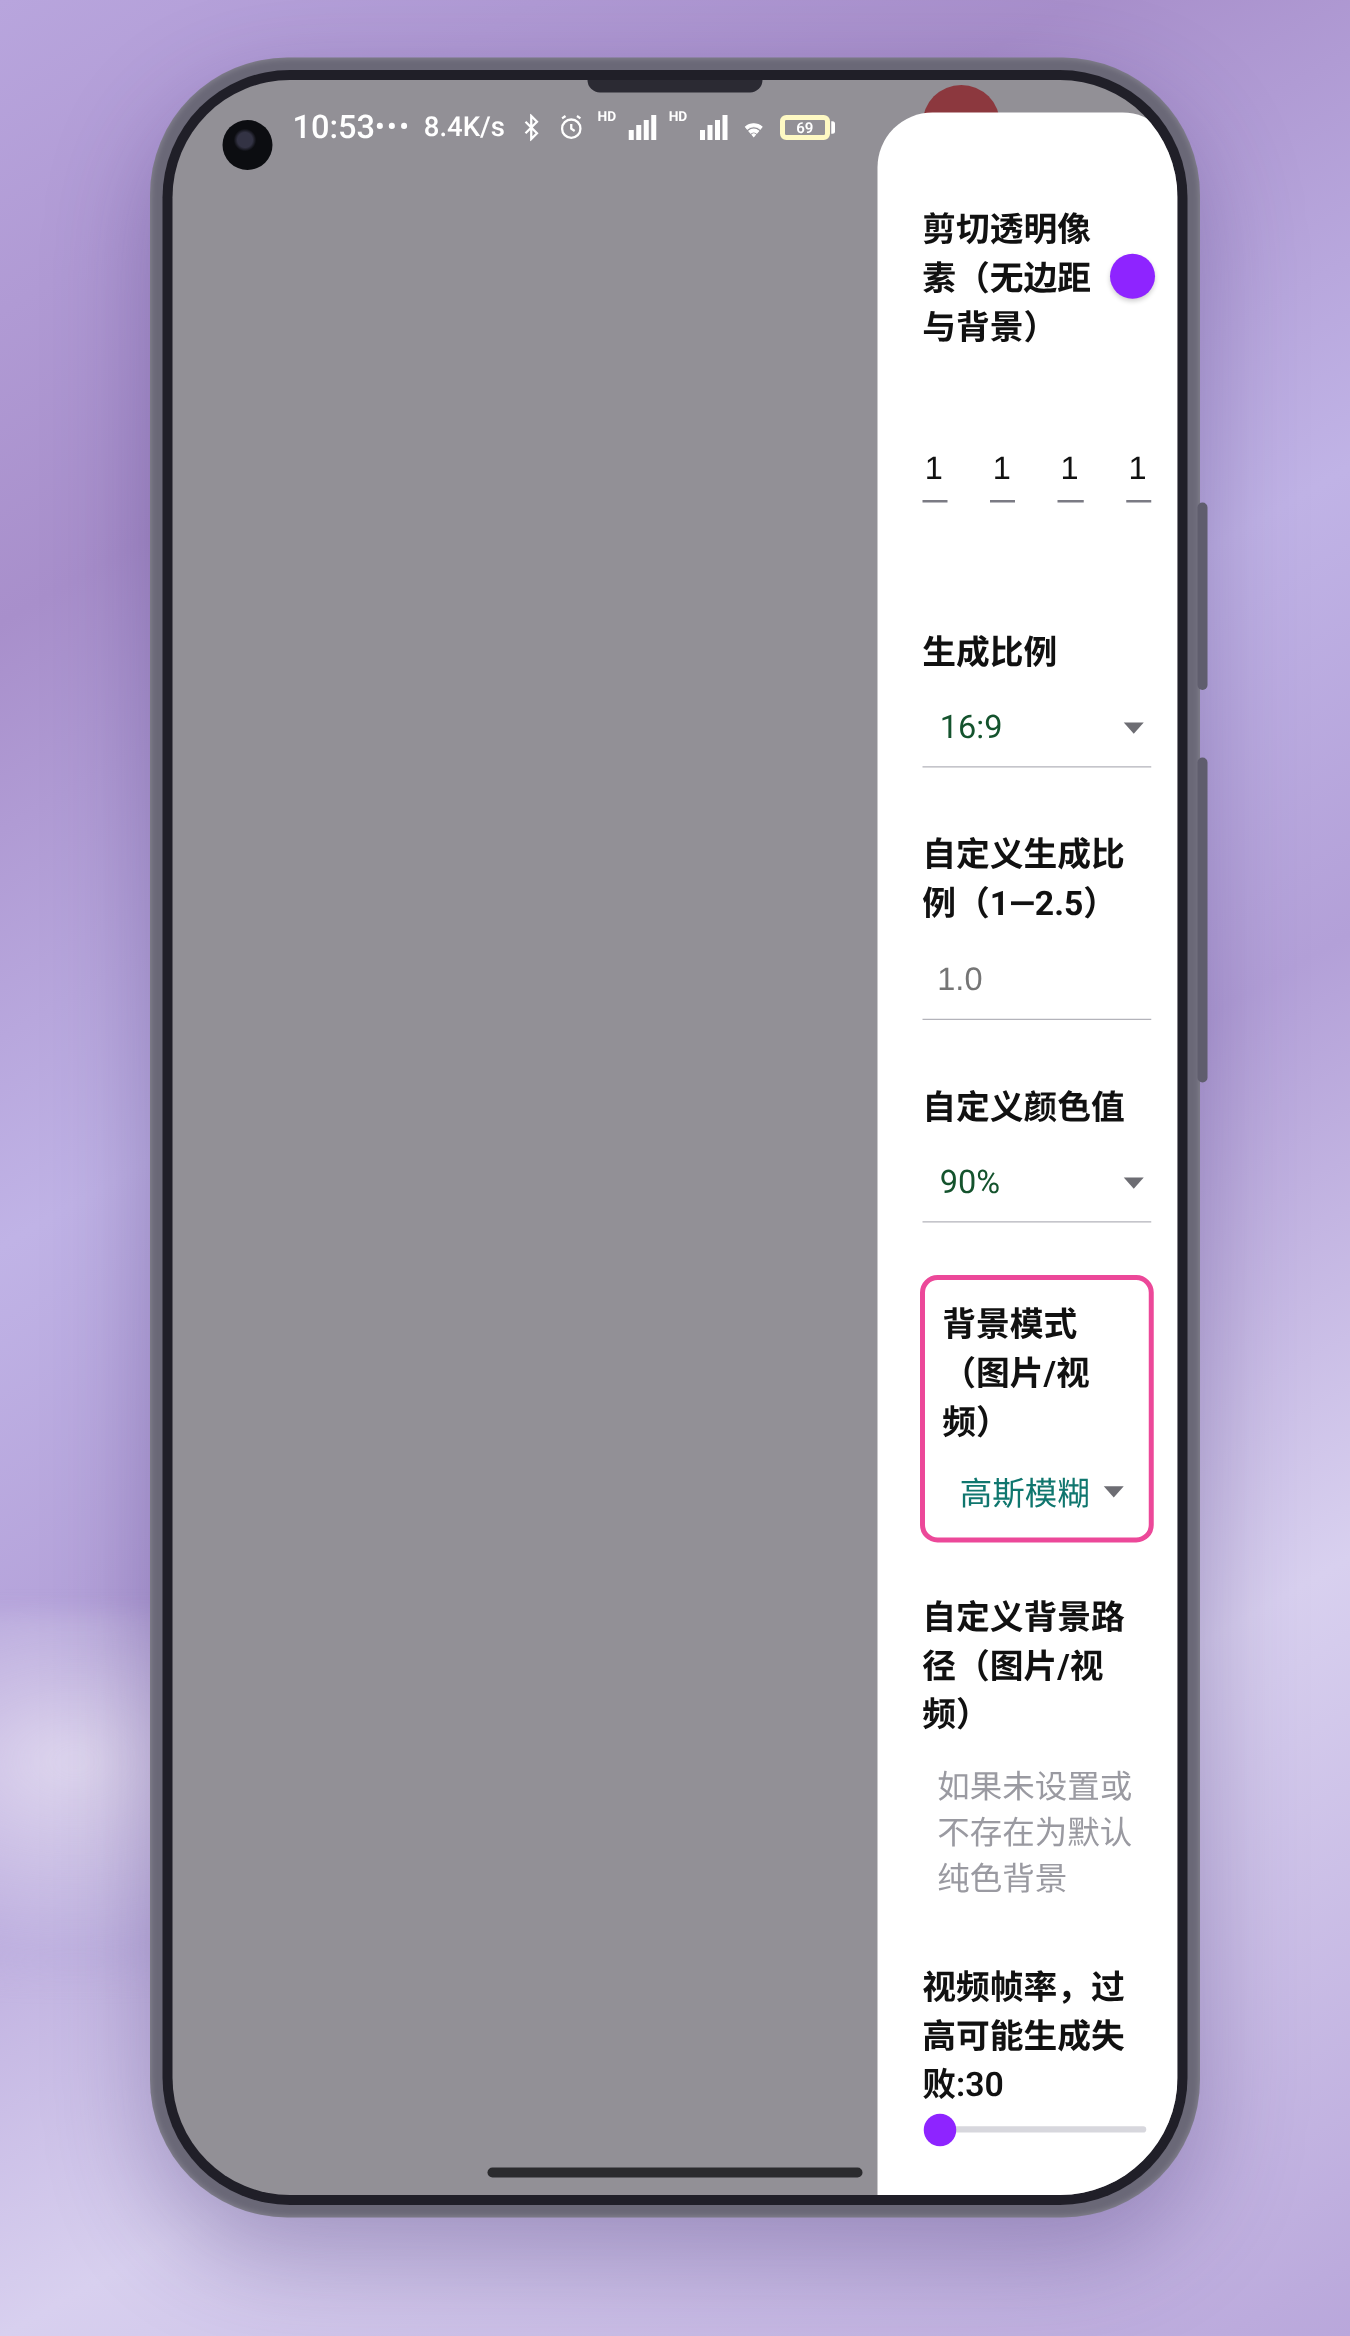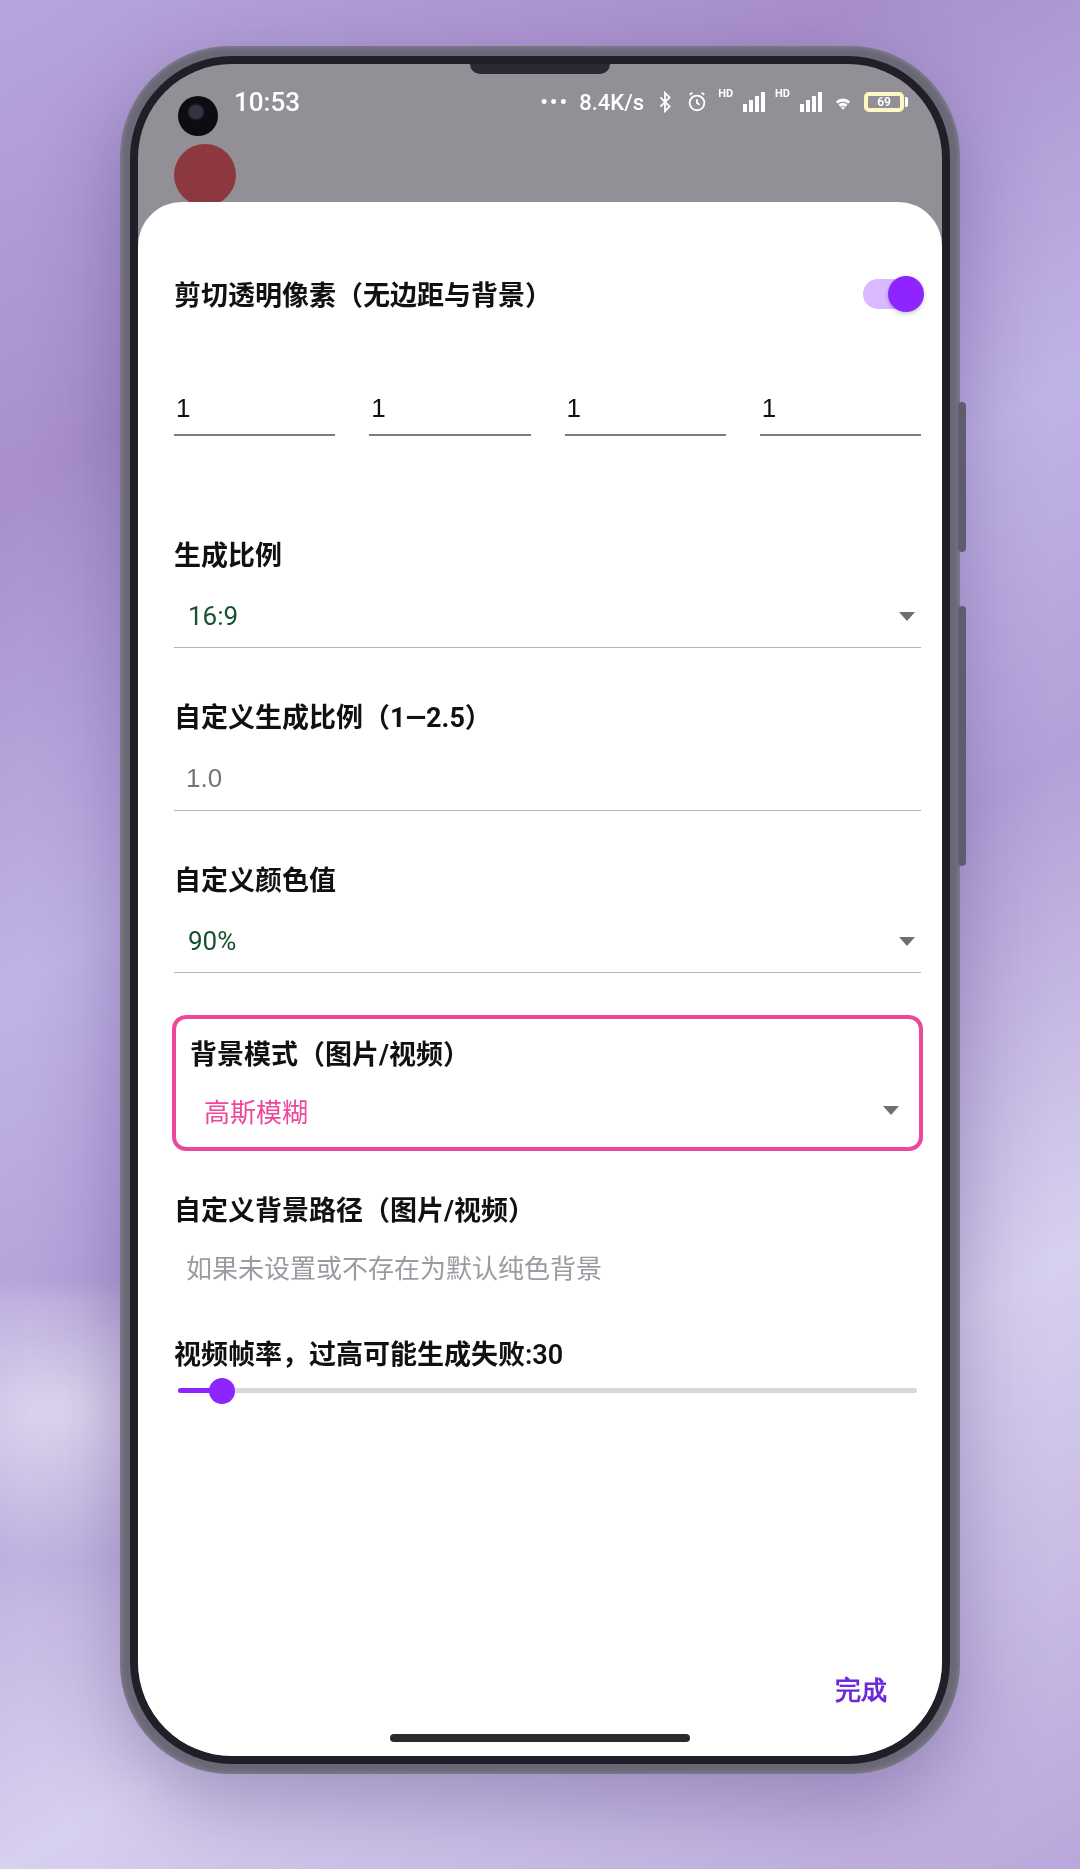--- a/index.html
+++ b/index.html
@@ -30,21 +30,21 @@
       width:100%;height:100%;
       background:#201f28; border-radius:102px; padding:8px;
     }
     .side-btn{position:absolute;right:-6px;width:8px;background:#5f5d6d;border-radius:4px;}
     .side-btn.b1{top:356px;height:150px;}
     .side-btn.b2{top:560px;height:260px;}
     .screen {
       width:100%; height:100%;
       background:#929096; 
       border-radius:94px; overflow:hidden; position:relative;
-      display:flex; flex-direction:column;
+      display:flex; 
     }
     
     .camera{
       position:absolute; top:32px; left:40px;
       width:40px;height:40px;border-radius:50%;
       background:radial-gradient(circle at 45% 40%,#334 0 6px,#0c0d11 9px 20px);
       z-index:5;
     }
     .speaker{
       position:absolute;top:0;left:50%;transform:translateX(-50%);
@@ -71,42 +71,42 @@
     .wifi-icon,.alarm-icon,.bt-icon{width:22px;height:22px;fill:#fff;stroke:#fff;}
 
     
     .dimbar{height:62px;position:relative;}
     .red-dot{position:absolute;left:36px;top:4px;width:62px;height:62px;border-radius:50%;background:#8c2f34;opacity:.9;}
 
     
     .sheet{
       flex:1; background:#fff; border-radius:44px 44px 0 0;
       padding:72px 21px 0 36px; position:relative; z-index:2;
-      display:flex;flex-direction:column;
+      display:flex;flex-direction:column;margin-top:26px;
     }
     .row-head{display:flex;align-items:center;justify-content:space-between;margin-bottom:52px;}
     .label{font-size:27px;font-weight:700;color:#111;}
     .sub-label{font-size:27px;font-weight:700;color:#111;margin-bottom:14px;}
     
     .toggle{width:58px;height:30px;border-radius:15px;background:#d9b9ff;position:relative;}
     .toggle .knob{position:absolute;right:-3px;top:-3px;width:36px;height:36px;border-radius:50%;background:#8e24ff;box-shadow:0 2px 4px rgba(0,0,0,.2);}
     
     .inputs4{display:flex;gap:34px;margin-top:20px;margin-bottom:50px;}
     .tf{flex:1;}
     .tf-input{
       width:100%;border:none;border-bottom:2px solid #7b7b84;
       font-size:26px;padding:8px 2px 10px;color:#111;background:transparent;outline:none;
     }
     .section{margin-bottom:48px;}
     .select{
       display:flex;align-items:center;justify-content:space-between;
       padding:14px 6px 16px 14px;border-bottom:1.5px solid #b3b3ba;
       font-size:26px;color:#14532d;
     }
-    .select.dark{color:#ec4899;}
+    .select.dark{color:#0f766e;}
     .chev{border-style:solid;border-width:9px 8px 0 8px;border-color:#6d6d73 transparent transparent;}
     .text-line{
       width:100%;border:none;border-bottom:1.5px solid #b3b3ba;
       font-size:26px;padding:14px 2px 16px 12px;color:#9a9aa1;background:transparent;outline:none;
     }
     .hl-box{
       border:4px solid #ec4899;border-radius:14px;
       padding:14px 14px 8px 14px;margin:-6px -2px 38px -2px;
     }
     .hl-box .sub-label{margin-bottom:6px;}

